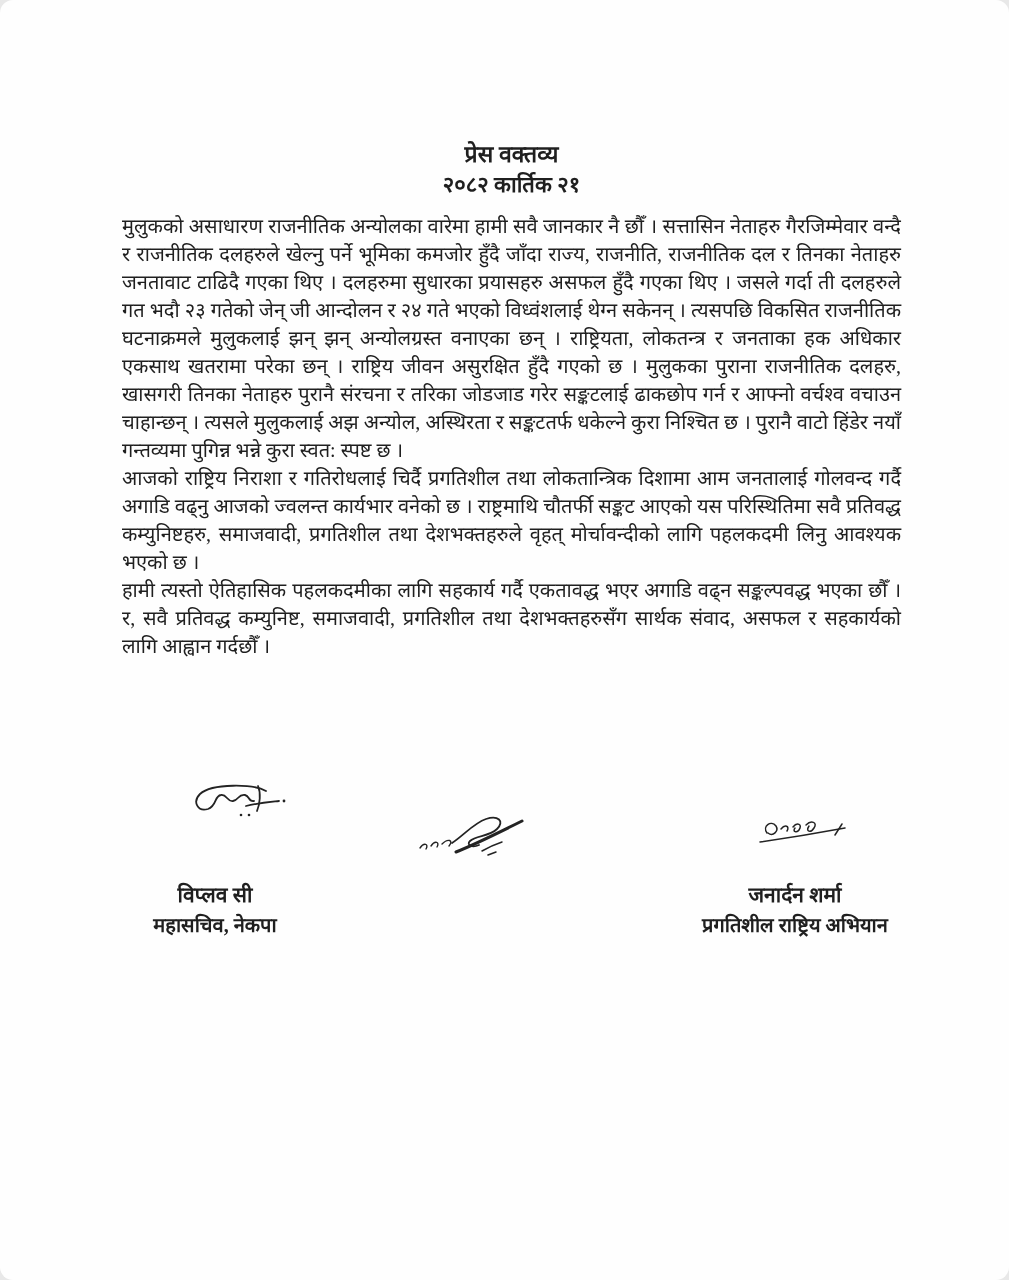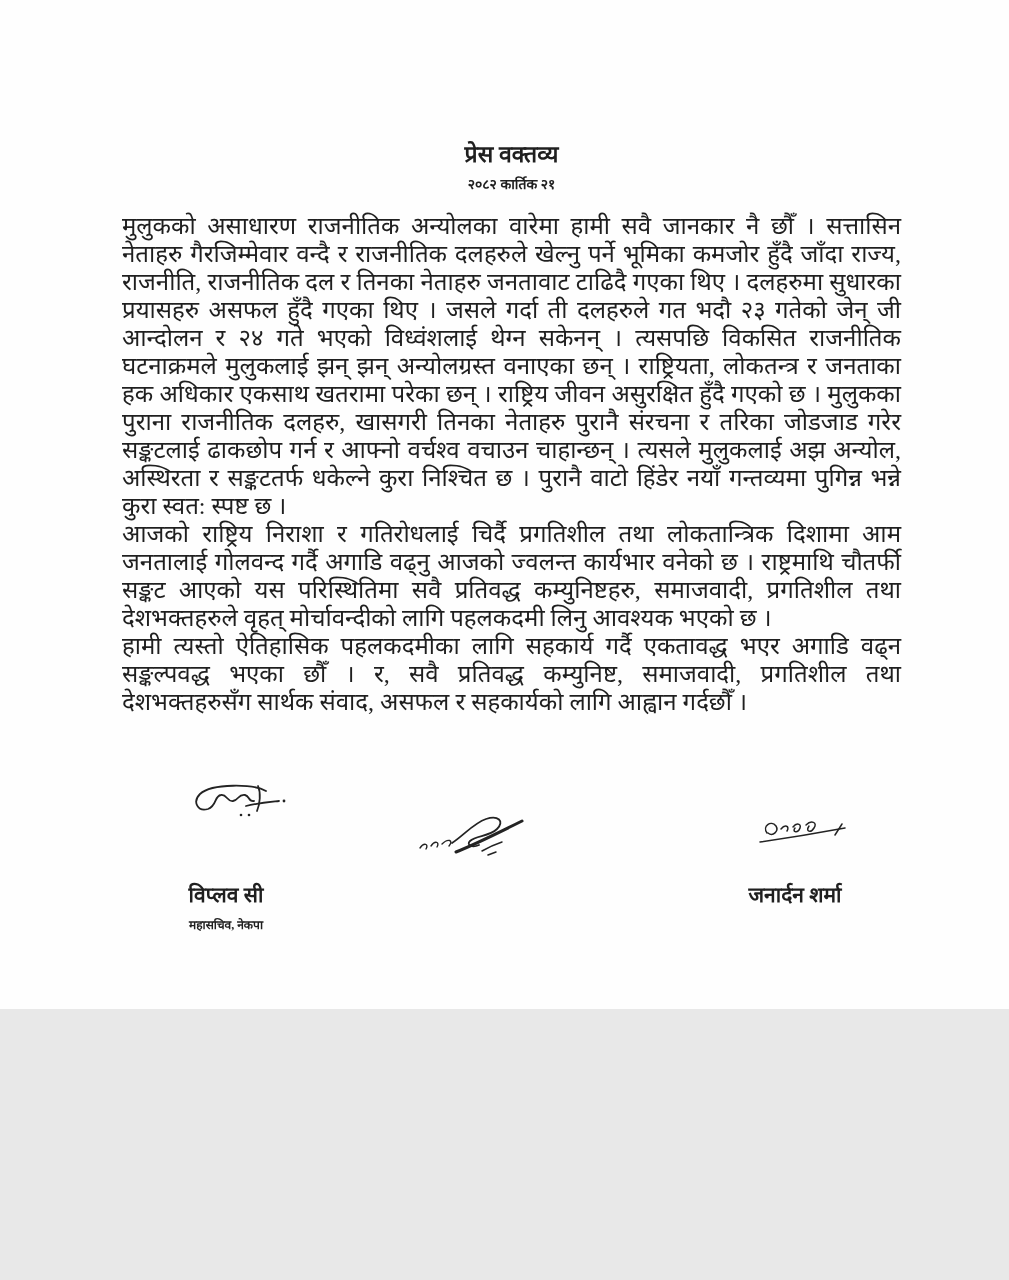--- a/index.html
+++ b/index.html
@@ -7,49 +7,50 @@
     --paper: #fefefe;
   }
   * { margin: 0; padding: 0; box-sizing: border-box; }
   html, body {
     background: #e8e8e8;
     font-family: "Liberation Serif", "DejaVu Serif", serif;
   }
   .page {
     position: relative;
     width: 1009px;
-    height: 1009px;
+    height: 1280px;
     margin: 0 auto;
     background: var(--paper, #fefefe);
     color: var(--ink, #1f1f1f);
     overflow: hidden;
+    border-radius: 13px;
   }
   .doc-header {
     position: absolute;
     left: 122px;
     top: 140px;
     width: 779px;
     text-align: center;
   }
   .doc-title {
     font-size: 23px;
     line-height: 30px;
     font-weight: 600;
   }
   .doc-date {
-    font-size: 14px;
+    font-size: 22px;
     line-height: 30px;
     font-weight: 600;
   }
   .doc-body {
     position: absolute;
     left: 122px;
     top: 212px;
     width: 779px;
-    font-size: 24px;
+    font-size: 20px;
     line-height: 28px;
   }
   .doc-body p {
     text-align: justify;
     text-justify: inter-word;
     margin: 0;
   }
   .sig {
     position: absolute;
     stroke: #232323;
@@ -61,22 +62,22 @@
   .sig-3 { left: 752px; top: 815px; }
   .signatory {
     position: absolute;
     top: 880px;
     text-align: center;
     font-size: 21px;
     line-height: 30px;
     font-weight: 600;
   }
   .signatory .sig-name { white-space: nowrap; }
-  .signatory .sig-role { white-space: nowrap; font-size: 12px; }
-  .signatory-1 { left: 116px; width: 220px; }
+  .signatory .sig-role { white-space: nowrap; font-size: 20px; }
+  .signatory-1 { left: 105px; width: 220px; }
   .signatory-2 { left: 340px; width: 320px; }
   .signatory-3 { left: 665px; width: 260px; }
 </style>
 </head>
 <body>
 
 <div class="page">
 
   <div class="doc-header">
     <div class="doc-title">प्रेस वक्तव्य</div>
@@ -113,15 +114,16 @@
   </svg>
 
   <div class="signatory signatory-1">
     <div class="sig-name">विप्लव सी</div>
     <div class="sig-role">महासचिव, नेकपा</div>
   </div>
 
 
   <div class="signatory signatory-3">
     <div class="sig-name">जनार्दन शर्मा</div>
+    <div class="sig-role">प्रगतिशील राष्ट्रिय अभियान</div>
   </div>
 
 </div>
 
 </body></html>

